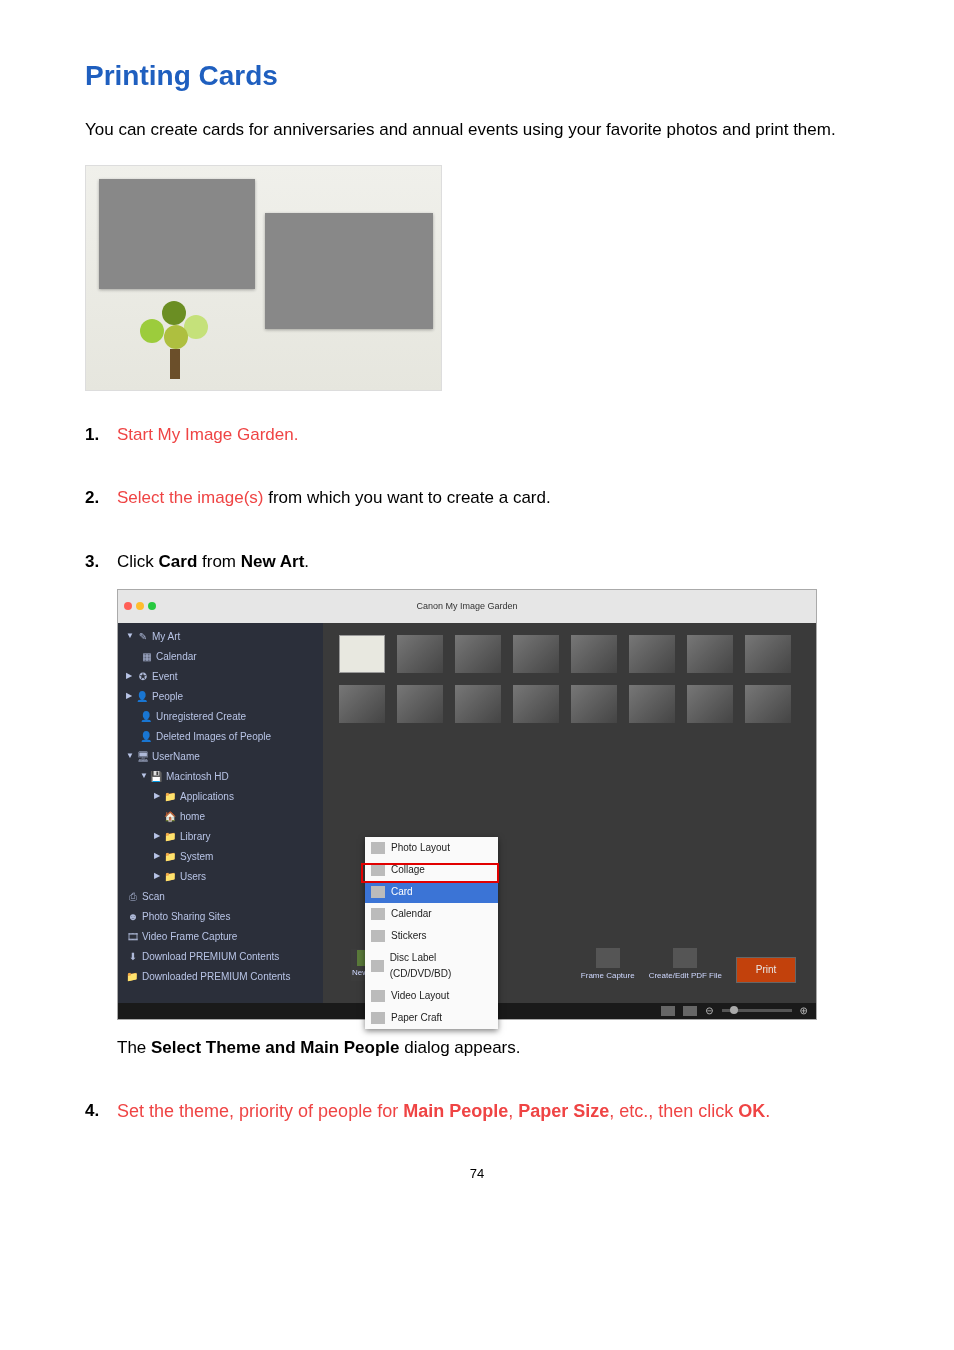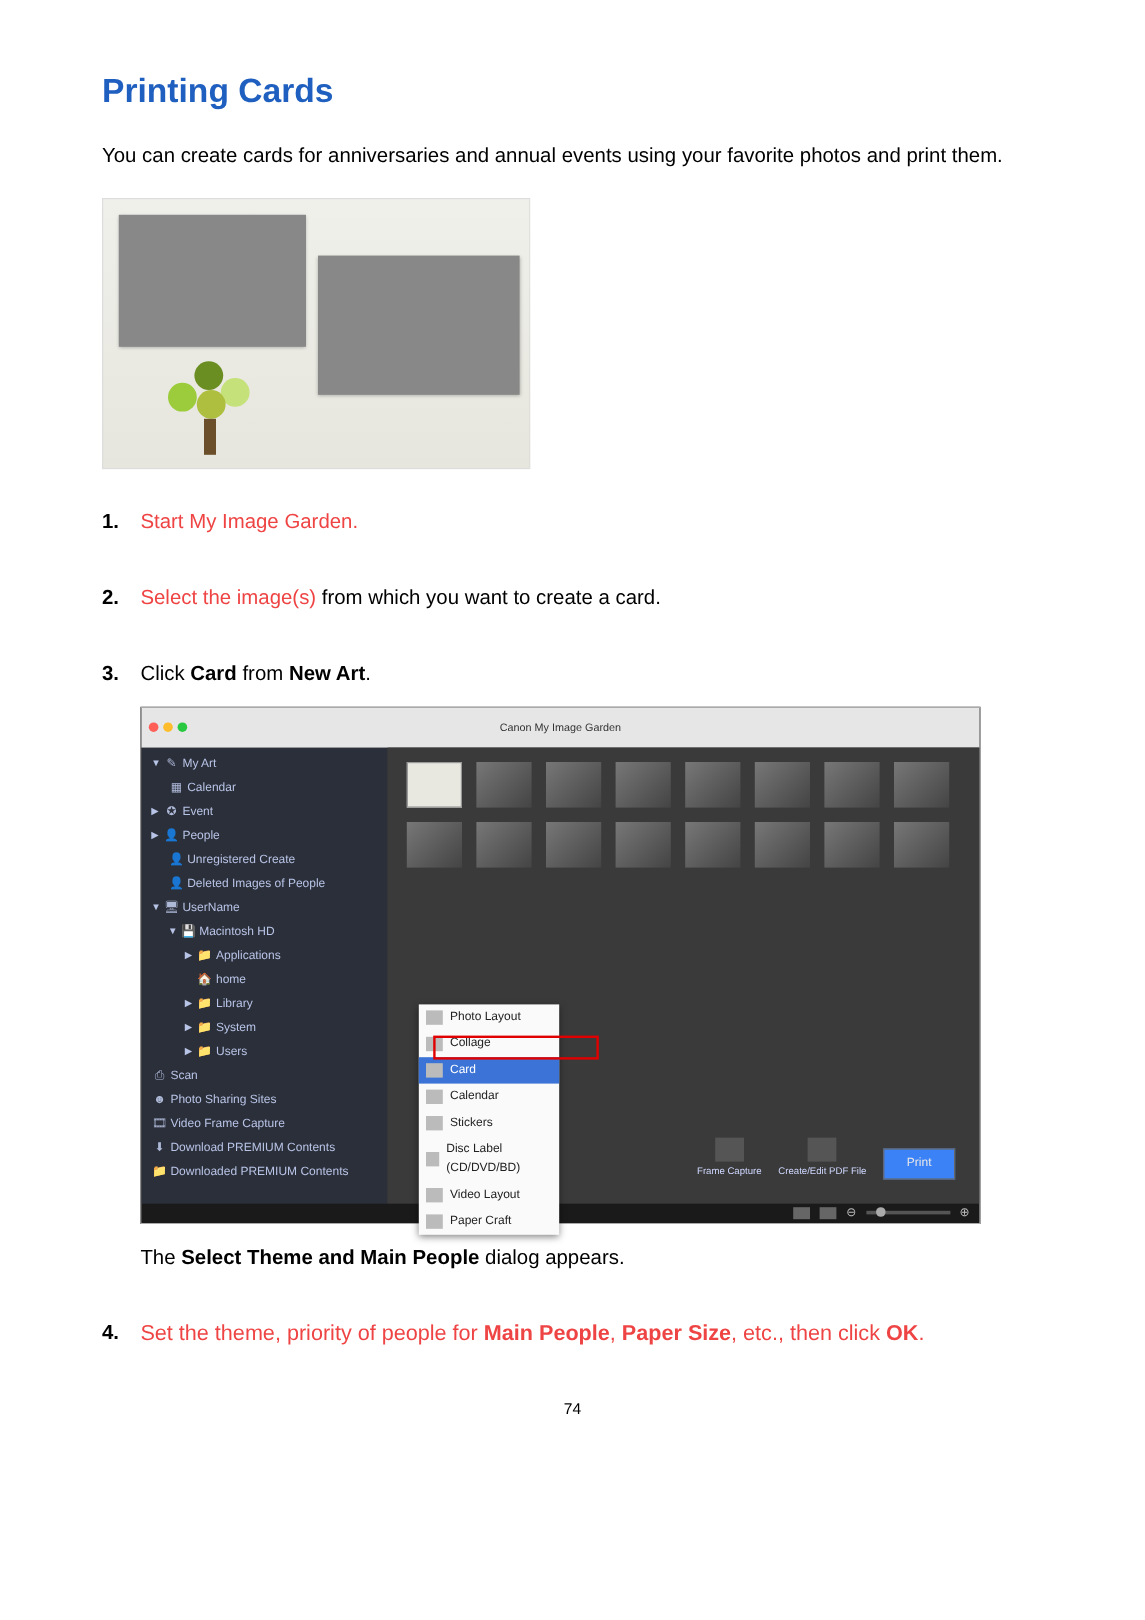--- a/index.html
+++ b/index.html
@@ -121,23 +121,23 @@
       gap: 12px;
       padding: 12px 16px;
     }
     .thumb {
       width: 46px; height: 38px;
       background: linear-gradient(135deg,#777,#444);
     }
     .thumb:nth-child(1){ background:#e8e8e0; border:1px solid #999; }
     .menu-popup {
       position: absolute;
-      left: 26px;
+      left: 42px;
       top: 214px;
-      width: 117px;
+      width: 133px;
       background: #fafafa;
       color: #222;
       font-size: 10px;
       box-shadow: 0 2px 6px rgba(0,0,0,0.5);
     }
     .menu-row {
       display:flex; align-items:center;
       padding: 3px 8px 3px 6px;
       gap: 6px;
     }
@@ -172,21 +172,21 @@
       gap: 14px;
       align-items:flex-end;
       text-align:center;
     }
     .bb {
       display:flex;flex-direction:column;align-items:center;
       font-size:8px;color:#cfd8ff;
     }
     .bb .bi { width:24px;height:20px;background:#555;margin-bottom:2px; }
     .print-btn {
-      width:60px;height:26px;background:#3b82f6;
+      width:60px;height:26px;background:#c2410c;
       display:flex;align-items:center;justify-content:center;
       color:#e8e8e8;font-size:10px;
       border:1px solid #666;
     }
     .ss-status {
       height: 16px;
       background:#1a1a1a;
       display:flex;align-items:center;justify-content:flex-end;
       padding:0 8px;
       gap:8px;

